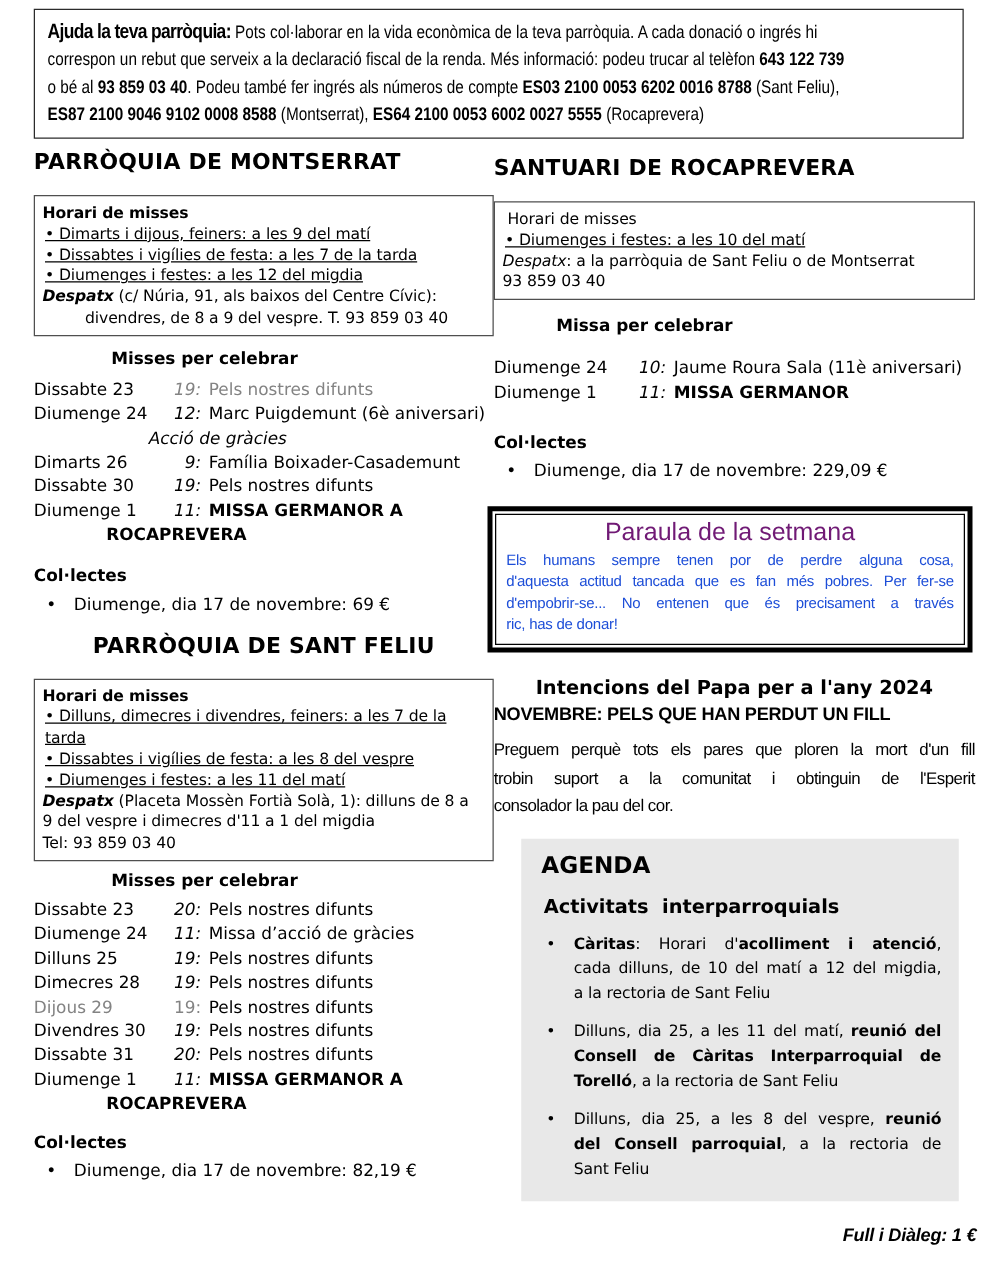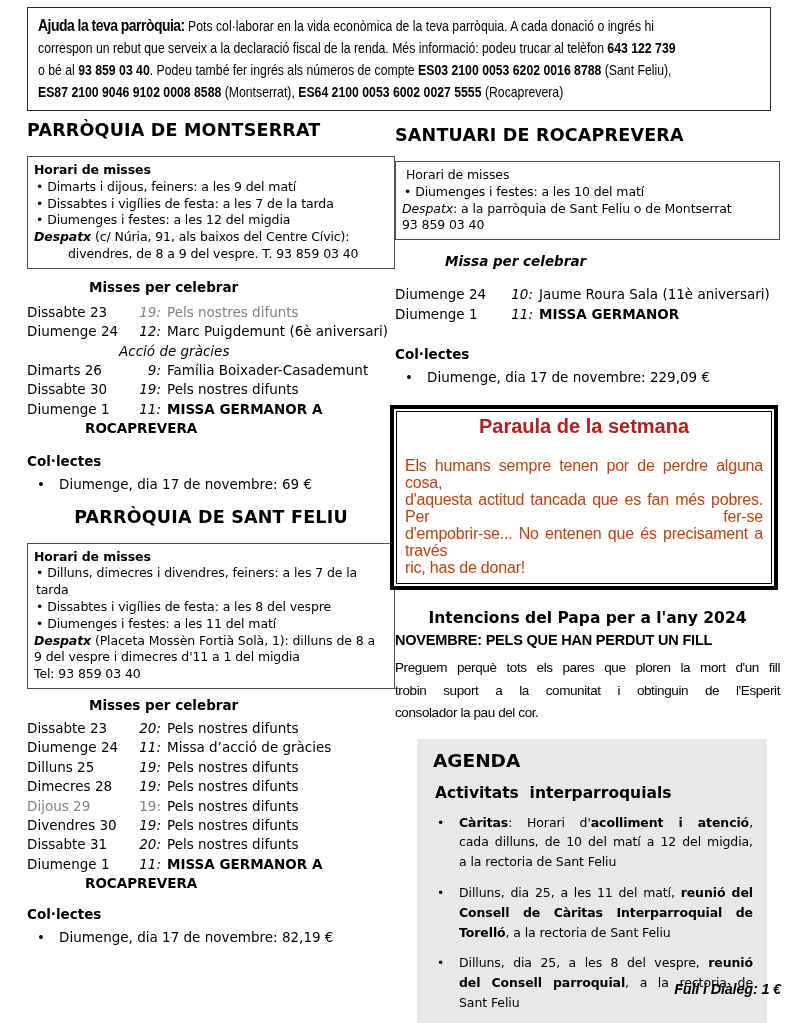--- a/index.html
+++ b/index.html
@@ -30,21 +30,21 @@
   .col-left  { width:368px; flex:0 0 368px; }
   .col-right { flex:1; min-width:0; }
 
   .sec-title { font-weight:bold; font-size:17.5px; letter-spacing:0.2px; margin-top:9px; }
   .center { text-align:center; }
 
   .hbox {
     border:1px solid #4f4f4f; padding:5px 6px; margin-top:16px;
     font-size:12.5px; line-height:16.8px; letter-spacing:-0.1px;
   }
-  .hbox .bullet-line { padding-left:2px; }
+  .hbox .bullet-line { padding-left:2px;text-decoration:underline; }
   .indent2 { padding-left:34px; }
 
   .mhead { font-weight:bold; font-size:13.5px; margin-top:10px; }
   .ml62 { margin-left:62px; }
   .ml50 { margin-left:50px; }
 
   .mrows { margin-top:8px; font-size:13.5px; line-height:19.4px; }
   .mrow { display:flex; }
   .mrow .day  { flex:0 0 100px; }
   .mrow .time { flex:0 0 34px; text-align:right; font-style:italic; }
@@ -58,26 +58,26 @@
   .collect-h { font-weight:bold; font-size:13.5px; margin-top:14px; }
   .collect-line { display:flex; margin:7px 0 0 10px; font-size:13.5px; }
   .collect-line .dot { flex:0 0 22px; }
 
   
   .paraula {
     margin:20px 2px 0 -5px; border:4px solid #000; padding:2px; background:#fff;
   }
   .paraula-in { border:1px solid #000; padding:2px 8px 7px 8px; }
   .paraula-title {
-    font-family:"Liberation Sans", sans-serif; font-weight:bold; font-size:20px;
-    text-align:center; color:#b91c1c; line-height:24px;
+    font-family:"Liberation Sans", sans-serif; font-weight:normal; font-size:20px;
+    text-align:center; color:#701a75; line-height:24px;
   }
   .paraula-body {
-    font-family:"Liberation Sans", sans-serif; font-size:16px; letter-spacing:-0.2px;
-    color:#c2410c; line-height:17px; margin-top:19px;
+    font-family:"Liberation Sans", sans-serif; font-size:12px; letter-spacing:-0.2px;
+    color:#1d4ed8; line-height:17px; margin-top:2px;
   }
   .jl { text-align:justify; text-align-last:justify; white-space:normal; }
 
   .int-title { font-weight:bold; font-size:15.5px; text-align:center; margin-top:19px; }
   .int-sub {
     font-family:"Liberation Sans", sans-serif; font-weight:bold; font-size:14.5px;
     letter-spacing:-0.2px; margin-top:5px;
   }
   .int-body {
     font-family:"Liberation Sans", sans-serif; font-size:13.5px; letter-spacing:-0.4px;
@@ -233,21 +233,21 @@
 
     <div class="sec-title" style="margin-top:14px;">SANTUARI DE ROCAPREVERA</div>
 
     <div class="hbox">
       <div style="padding-left:4px;">Horari de misses</div>
       <div class="bullet-line">• Diumenges i festes: a les 10 del matí</div>
       <div><span class="i">Despatx</span><span>: a la parròquia de Sant Feliu o de Montserrat</span></div>
       <div>93 859 03 40</div>
     </div>
 
-    <div class="mhead ml50" style="margin-top:13px;font-style:italic;">Missa per celebrar</div>
+    <div class="mhead ml50" style="margin-top:13px;">Missa per celebrar</div>
 
     <div class="mrows mrows-r" style="margin-top:15px; line-height:20px;">
       <div class="mrow">
           <span class="day">Diumenge 24</span>
           <span class="time">10:</span>
           <span class="mtext">Jaume Roura Sala (11è aniversari)</span>
         </div>
       <div class="mrow">
           <span class="day">Diumenge 1</span>
           <span class="time">11:</span>

